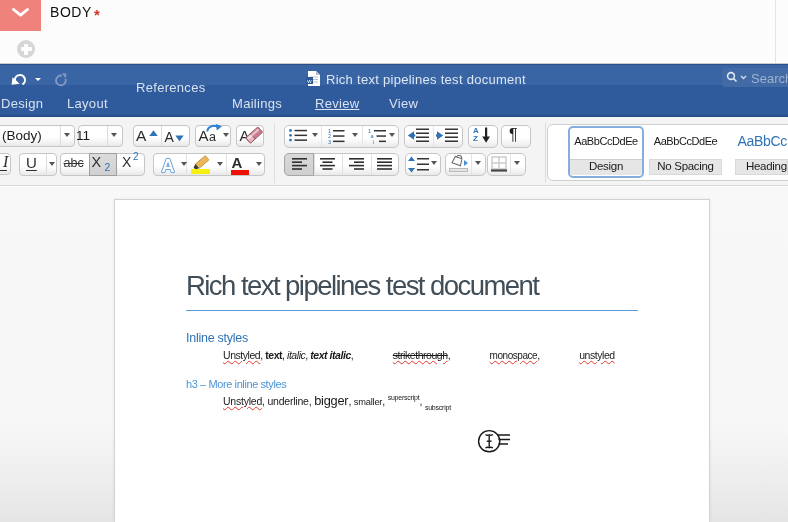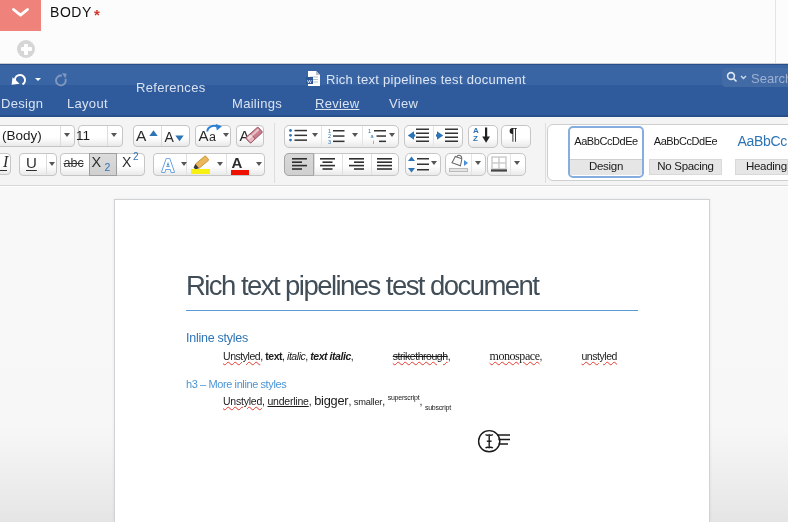--- a/index.html
+++ b/index.html
@@ -288,25 +288,25 @@
 <div class="abs" style="left:746px;top:160px;font-size:11.5px;color:#1a1a1a;letter-spacing:-.3px;white-space:nowrap;">Heading 1</div>
 
 <div class="abs" style="left:0;top:187px;width:788px;height:335px;background:linear-gradient(180deg,#f8f8f8 0px,#f7f7f7 240px,#ececec 300px,#e5e5e5 335px);"></div>
 <div class="abs" style="left:114px;top:199px;width:596px;height:323px;background:#ffffff;border:1px solid #d0d3d5;border-bottom:none;box-sizing:border-box;box-shadow:0 0 3px rgba(0,0,0,0.07);"></div>
 
 <div class="abs" style="left:186px;top:269.5px;font-size:27.5px;font-weight:normal;color:#414e58;letter-spacing:-1.55px;white-space:nowrap;">Rich text pipelines test document</div>
 <div class="abs" style="left:186px;top:310px;width:452px;height:1px;background:#5b9bd5;"></div>
 
 <div class="abs" style="left:186px;top:331px;font-size:12.5px;color:#2e74b5;letter-spacing:-.25px;white-space:nowrap;">Inline styles</div>
 <div class="abs" style="left:186px;top:349px;font-size:10.5px;color:#1a1a1a;letter-spacing:-.45px;white-space:nowrap;">
-  <span class="sp">Unstyled</span>, <b>text</b>, <i>italic</i>, <b><i>text italic</i></b>, <span class="sp"><span style="text-decoration:line-through;">strikethrough</span></span>, <span class="sp" style="font-family:Liberation Serif, serif;font-size:12px;">monospace</span>, <span class="sp">unstyled</span>
+  <span class="sp">Unstyled</span>, <b>text</b>, <i>italic</i>, <b><i>text italic</i></b>, <span class="sp"><span style="text-decoration:line-through;">strikethrough</span></span>, <span class="sp" style="font-family:Liberation Sans, sans-serif;font-size:10px;">monospace</span>, <span class="sp">unstyled</span>
 </div>
 <div class="abs" style="left:186px;top:377.5px;font-size:11px;color:#4b94d4;letter-spacing:-.4px;white-space:nowrap;">h3 – More inline styles</div>
 <div class="abs" style="left:186px;top:393px;font-size:10.5px;color:#1a1a1a;letter-spacing:-.22px;white-space:nowrap;">
-  <span class="sp">Unstyled</span>, <span style="text-decoration:underline;">underline</span>, <span style="font-size:12.8px;">bigger</span>, <span style="font-size:9.3px;">smaller</span>, <span style="font-size:7px;vertical-align:5px;">superscript</span>, <span style="font-size:7px;vertical-align:-4.5px;">subscript</span>
+  <span class="sp">Unstyled</span>, <span style="">underline</span>, <span style="font-size:12.8px;">bigger</span>, <span style="font-size:9.3px;">smaller</span>, <span style="font-size:7px;vertical-align:5px;">superscript</span>, <span style="font-size:7px;vertical-align:-4.5px;">subscript</span>
 </div>
 
 <svg class="abs" style="left:477px;top:429px;" width="34" height="25" viewBox="0 0 34 25">
   <circle cx="12.2" cy="12.2" r="10.6" fill="none" stroke="#1a1a1a" stroke-width="1.4"></circle>
   <g stroke="#1a1a1a" stroke-width="1.4" fill="none">
     <path d="M8.5,5.5 Q10.5,7 12.2,5.8 Q13.9,7 15.9,5.5"></path>
     <path d="M8.5,19 Q10.5,17.5 12.2,18.7 Q13.9,17.5 15.9,19"></path>
     <line x1="12.2" y1="6.2" x2="12.2" y2="18.3"></line>
     <line x1="9.8" y1="12.2" x2="14.6" y2="12.2"></line>
   </g>

